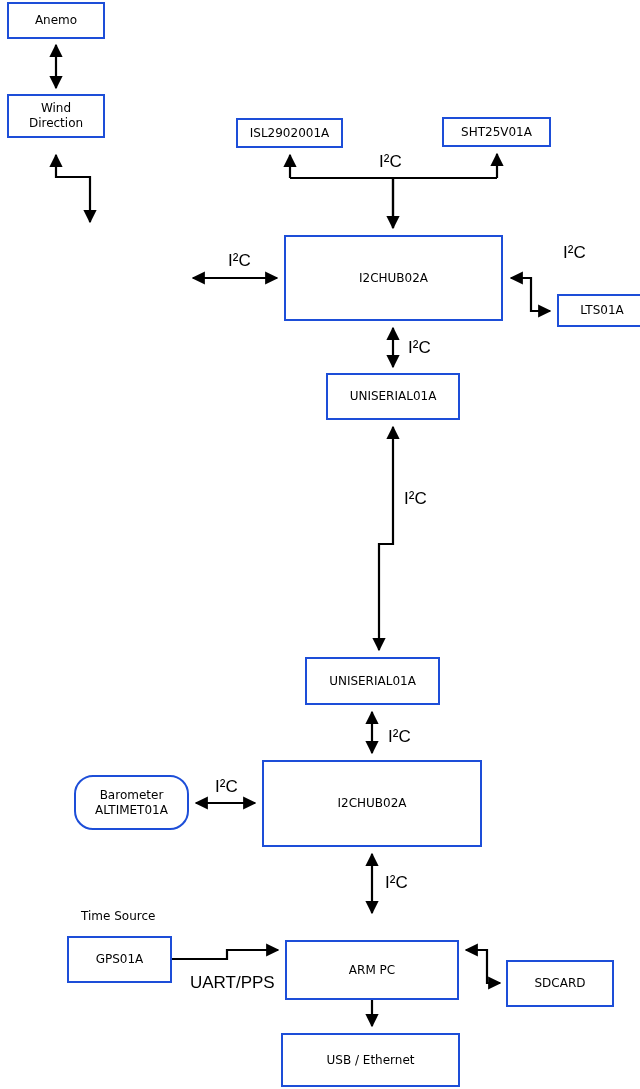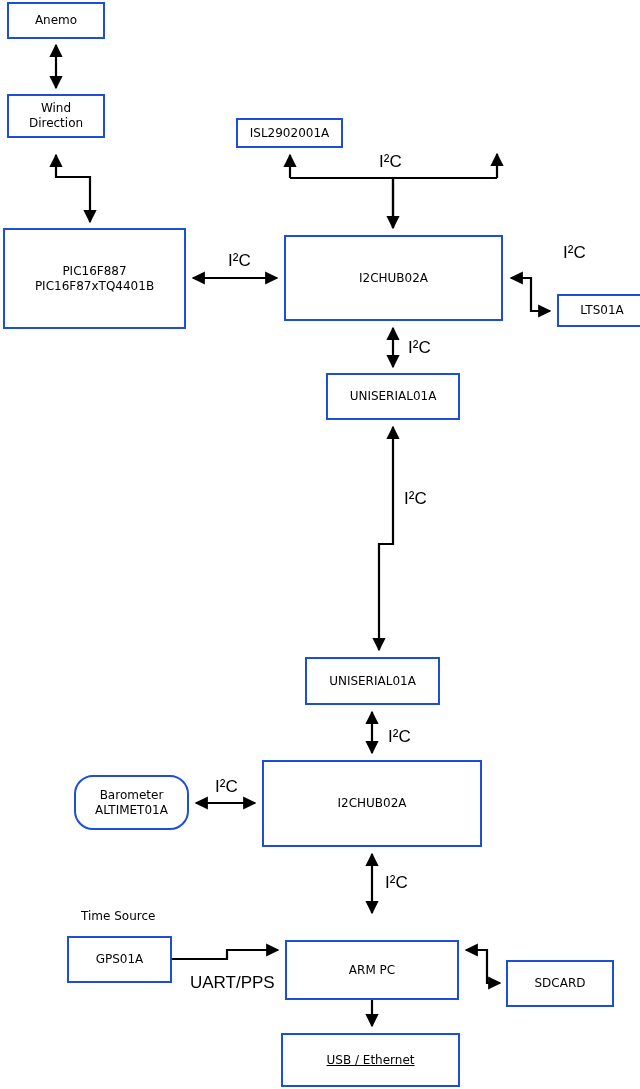--- a/index.html
+++ b/index.html
@@ -103,29 +103,28 @@
 
   <div class="node-box" style="left:7px;top:2px;width:98px;height:37px;">
     <span class="node-label">Anemo</span>
   </div>
 
   <div class="node-box" style="left:7px;top:94px;width:98px;height:44px;">
     <span class="node-label">Wind
 Direction</span>
   </div>
 
-  <div class="node-box" style="left:3px;top:228px;width:183px;height:101px;">
-    <span class="node-label">PIC16F887
-PIC16F87xTQ4401B</span>
-  </div>
 
   <div class="node-box" style="left:236px;top:118px;width:107px;height:30px;">
     <span class="node-label">ISL2902001A</span>
   </div>
 
+  <div class="node-box" style="left:442px;top:117px;width:109px;height:30px;">
+    <span class="node-label">SHT25V01A</span>
+  </div>
 
   <div class="node-box" style="left:284px;top:235px;width:219px;height:86px;">
     <span class="node-label">I2CHUB02A</span>
   </div>
 
   <div class="node-box" style="left:557px;top:294px;width:90px;height:33px;">
     <span class="node-label">LTS01A</span>
   </div>
 
   <div class="node-box" style="left:326px;top:373px;width:134px;height:47px;">
@@ -150,21 +149,21 @@
   </div>
 
   <div class="node-box" style="left:285px;top:940px;width:174px;height:60px;">
     <span class="node-label">ARM PC</span>
   </div>
 
   <div class="node-box" style="left:506px;top:960px;width:108px;height:47px;">
     <span class="node-label">SDCARD</span>
   </div>
 
-  <div class="node-box" style="left:281px;top:1033px;width:179px;height:54px;text-decoration:underline;">
+  <div class="node-box" style="left:281px;top:1033px;width:179px;height:54px;">
     <span class="node-label">USB / Ethernet</span>
   </div>
 
   <span class="edge-label" style="left:379px;top:152px;">I²C</span>
   <span class="edge-label" style="left:228px;top:251px;">I²C</span>
   <span class="edge-label" style="left:563px;top:243px;">I²C</span>
   <span class="edge-label" style="left:408px;top:338px;">I²C</span>
   <span class="edge-label" style="left:404px;top:489px;">I²C</span>
   <span class="edge-label" style="left:388px;top:727px;">I²C</span>
   <span class="edge-label" style="left:215px;top:777px;">I²C</span>

